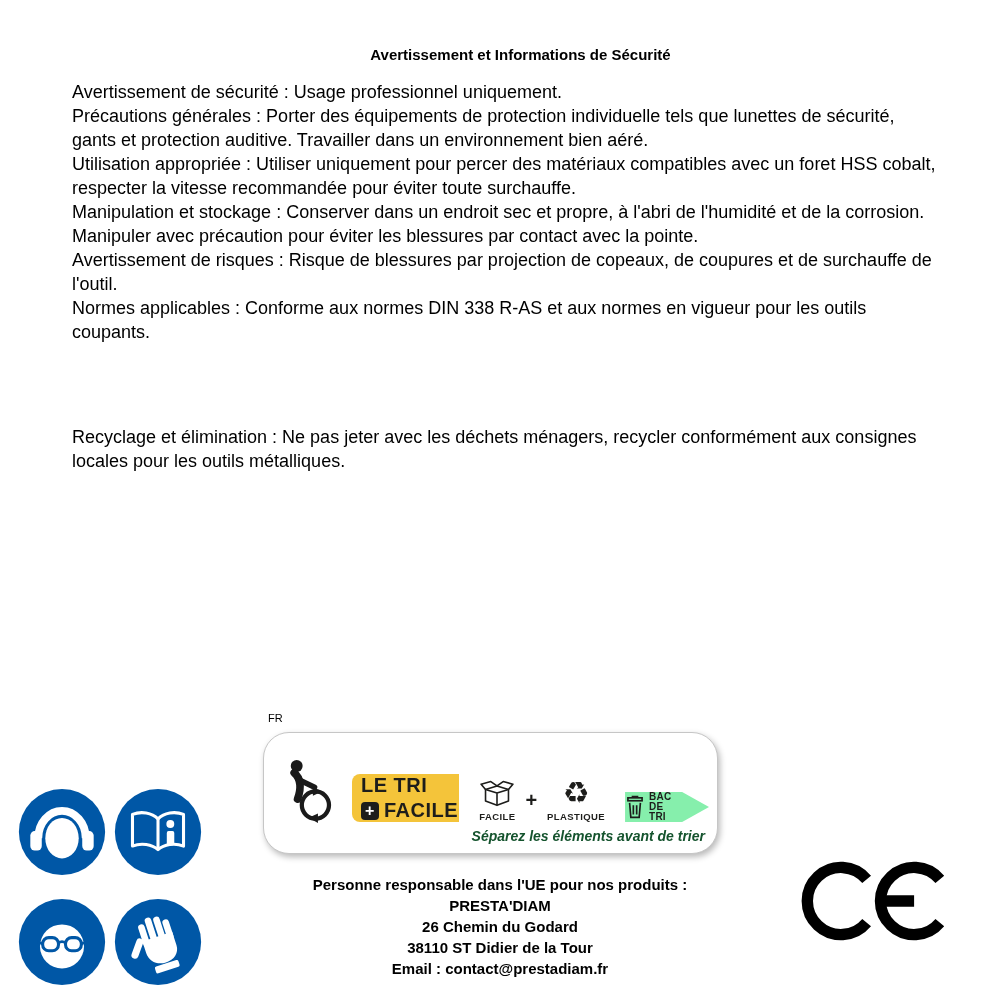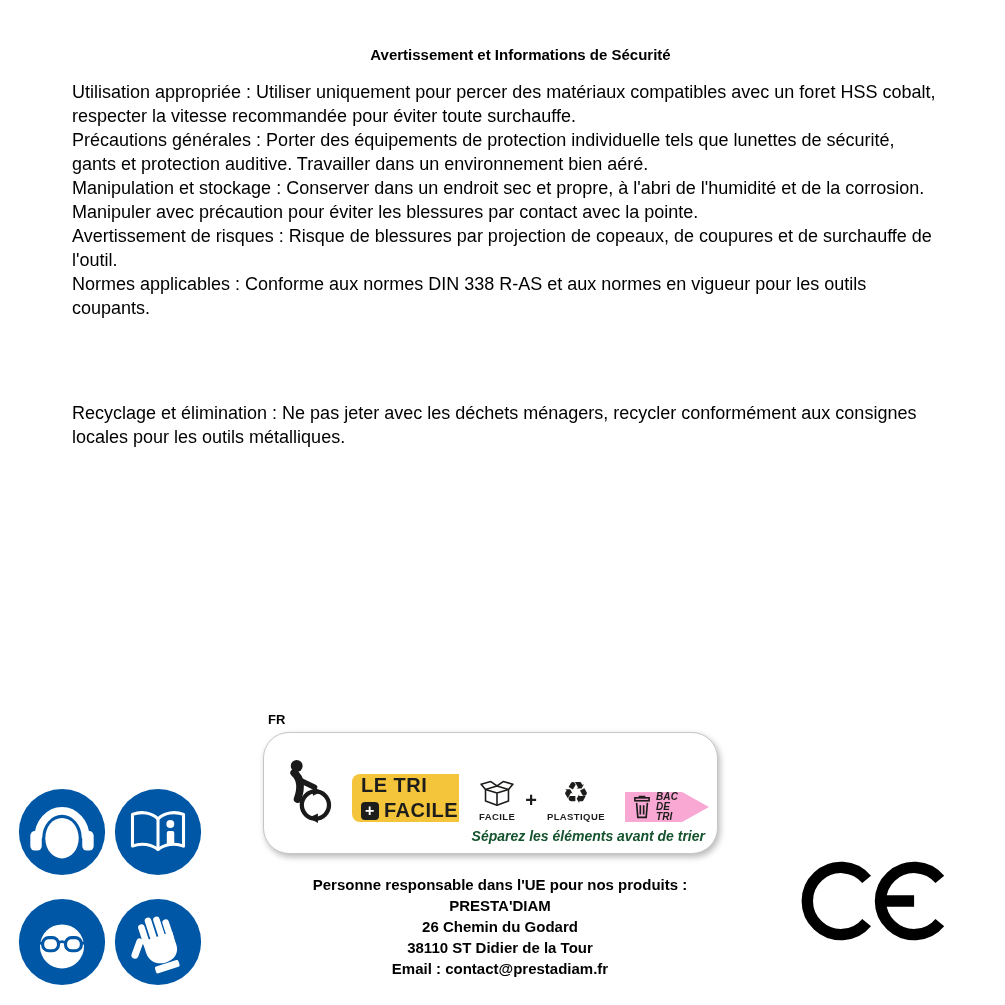--- a/index.html
+++ b/index.html
@@ -20,21 +20,21 @@
 
   
   .icons-grid {
     position:absolute; left:18px; top:788px;
     display:grid; grid-template-columns:88px 88px; grid-auto-rows:88px;
     column-gap:8px; row-gap:22px;
   }
   .icons-grid svg { width:88px; height:88px; display:block; }
 
   
-  .fr-label { position:absolute; left:268px; top:712px; font-size:13px; font-weight:bold; }
+  .fr-label { position:absolute; left:268px; top:712px; font-size:11px; font-weight:normal; }
 
   
   .tri-pill {
     position:absolute; left:263px; top:732px; width:455px; height:122px;
     background:#fff; border:1px solid #c6c6c6; border-radius:26px;
     box-shadow:2px 3px 6px rgba(0,0,0,0.28);
     display:flex; align-items:stretch; box-sizing:border-box; padding:6px 8px 4px 8px;
   }
   .triman-wrap { width:80px; display:flex; align-items:center; justify-content:center; }
   .triman-wrap svg { width:68px; height:82px; }
@@ -57,25 +57,24 @@
     gap:10px; color:#1d1d1b;
   }
   .material-col { display:flex; flex-direction:column; align-items:center; gap:3px; }
   .material-col svg { display:block; }
   .material-label { font-size:9.5px; font-weight:800; letter-spacing:0.4px; color:#1d1d1b; }
   .materials-plus { font-size:20px; font-weight:bold; color:#1d1d1b; }
   .recycle-glyph {
     font-family:"DejaVu Sans", sans-serif; font-size:30px; line-height:30px; color:#1d1d1b;
   }
   .chevron-block {
-    width:88px; background:#f9a8d4;
+    width:88px; background:#86efac;
     clip-path:polygon(0 0, 68% 0, 100% 50%, 68% 100%, 0 100%);
-    display:flex; align-items:center; gap:4px; padding-left:7px; box-sizing:border-box;
+    display:flex; align-items:center; gap:4px; box-sizing:border-box;
     color:#1d1d1b;
-    font-style:italic;
   }
   .chevron-block svg { width:20px; height:26px; flex:0 0 auto; }
   .bin-text { font-size:10px; font-weight:800; line-height:10px; letter-spacing:0.2px; }
   .tagline-row {
     height:27px; display:flex; align-items:center; justify-content:flex-end;
     padding-right:4px; font-style:italic; font-weight:700; font-size:14px; color:#14532d;
   }
 
   
   .company {
@@ -88,22 +87,23 @@
   .ce-wrap svg { display:block; }
 </style>
 </head>
 <body>
 
 <div>
 
   <h1 class="title">Avertissement et Informations de Sécurité</h1>
 
   <div class="bodytext">
+    <p>Avertissement de sécurité : Usage professionnel uniquement.</p>
+    <p>Précautions générales : Porter des équipements de protection individuelle tels que lunettes de sécurité, gants et protection auditive. Travailler dans un environnement bien aéré.</p>
     <p>Utilisation appropriée : Utiliser uniquement pour percer des matériaux compatibles avec un foret HSS cobalt, respecter la vitesse recommandée pour éviter toute surchauffe.</p>
-    <p>Précautions générales : Porter des équipements de protection individuelle tels que lunettes de sécurité, gants et protection auditive. Travailler dans un environnement bien aéré.</p>
     <p>Manipulation et stockage : Conserver dans un endroit sec et propre, à l'abri de l'humidité et de la corrosion. Manipuler avec précaution pour éviter les blessures par contact avec la pointe.</p>
     <p>Avertissement de risques : Risque de blessures par projection de copeaux, de coupures et de surchauffe de l'outil.</p>
     <p>Normes applicables : Conforme aux normes DIN 338 R-AS et aux normes en vigueur pour les outils coupants.</p>
     <p class="gap-before">Recyclage et élimination : Ne pas jeter avec les déchets ménagers, recycler conformément aux consignes locales pour les outils métalliques.</p>
   </div>
 
   <div class="icons-grid">
     <svg viewBox="0 0 100 100">
       <circle cx="50" cy="50" r="49" fill="#0057A6"></circle>
       <path d="M23,57 A27,31 0 0 1 77,57" fill="none" stroke="#fff" stroke-width="9"></path>

